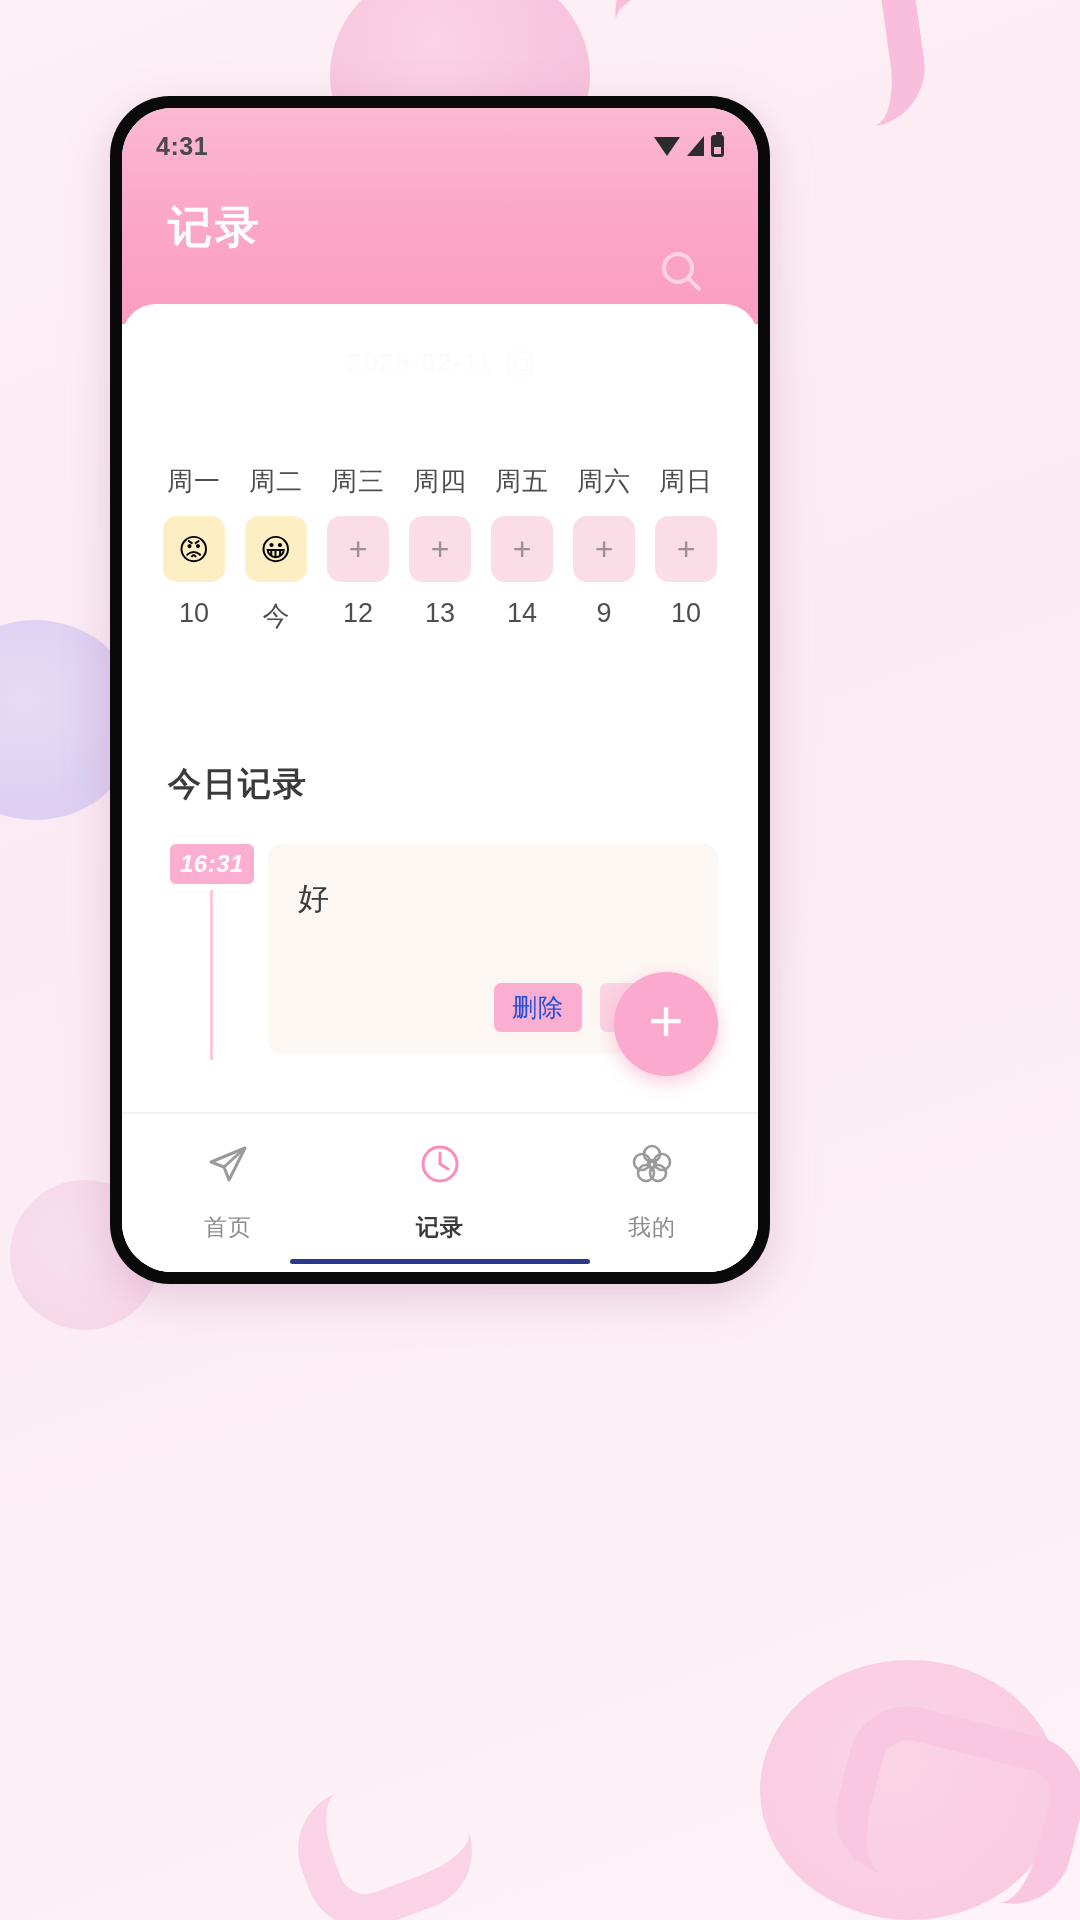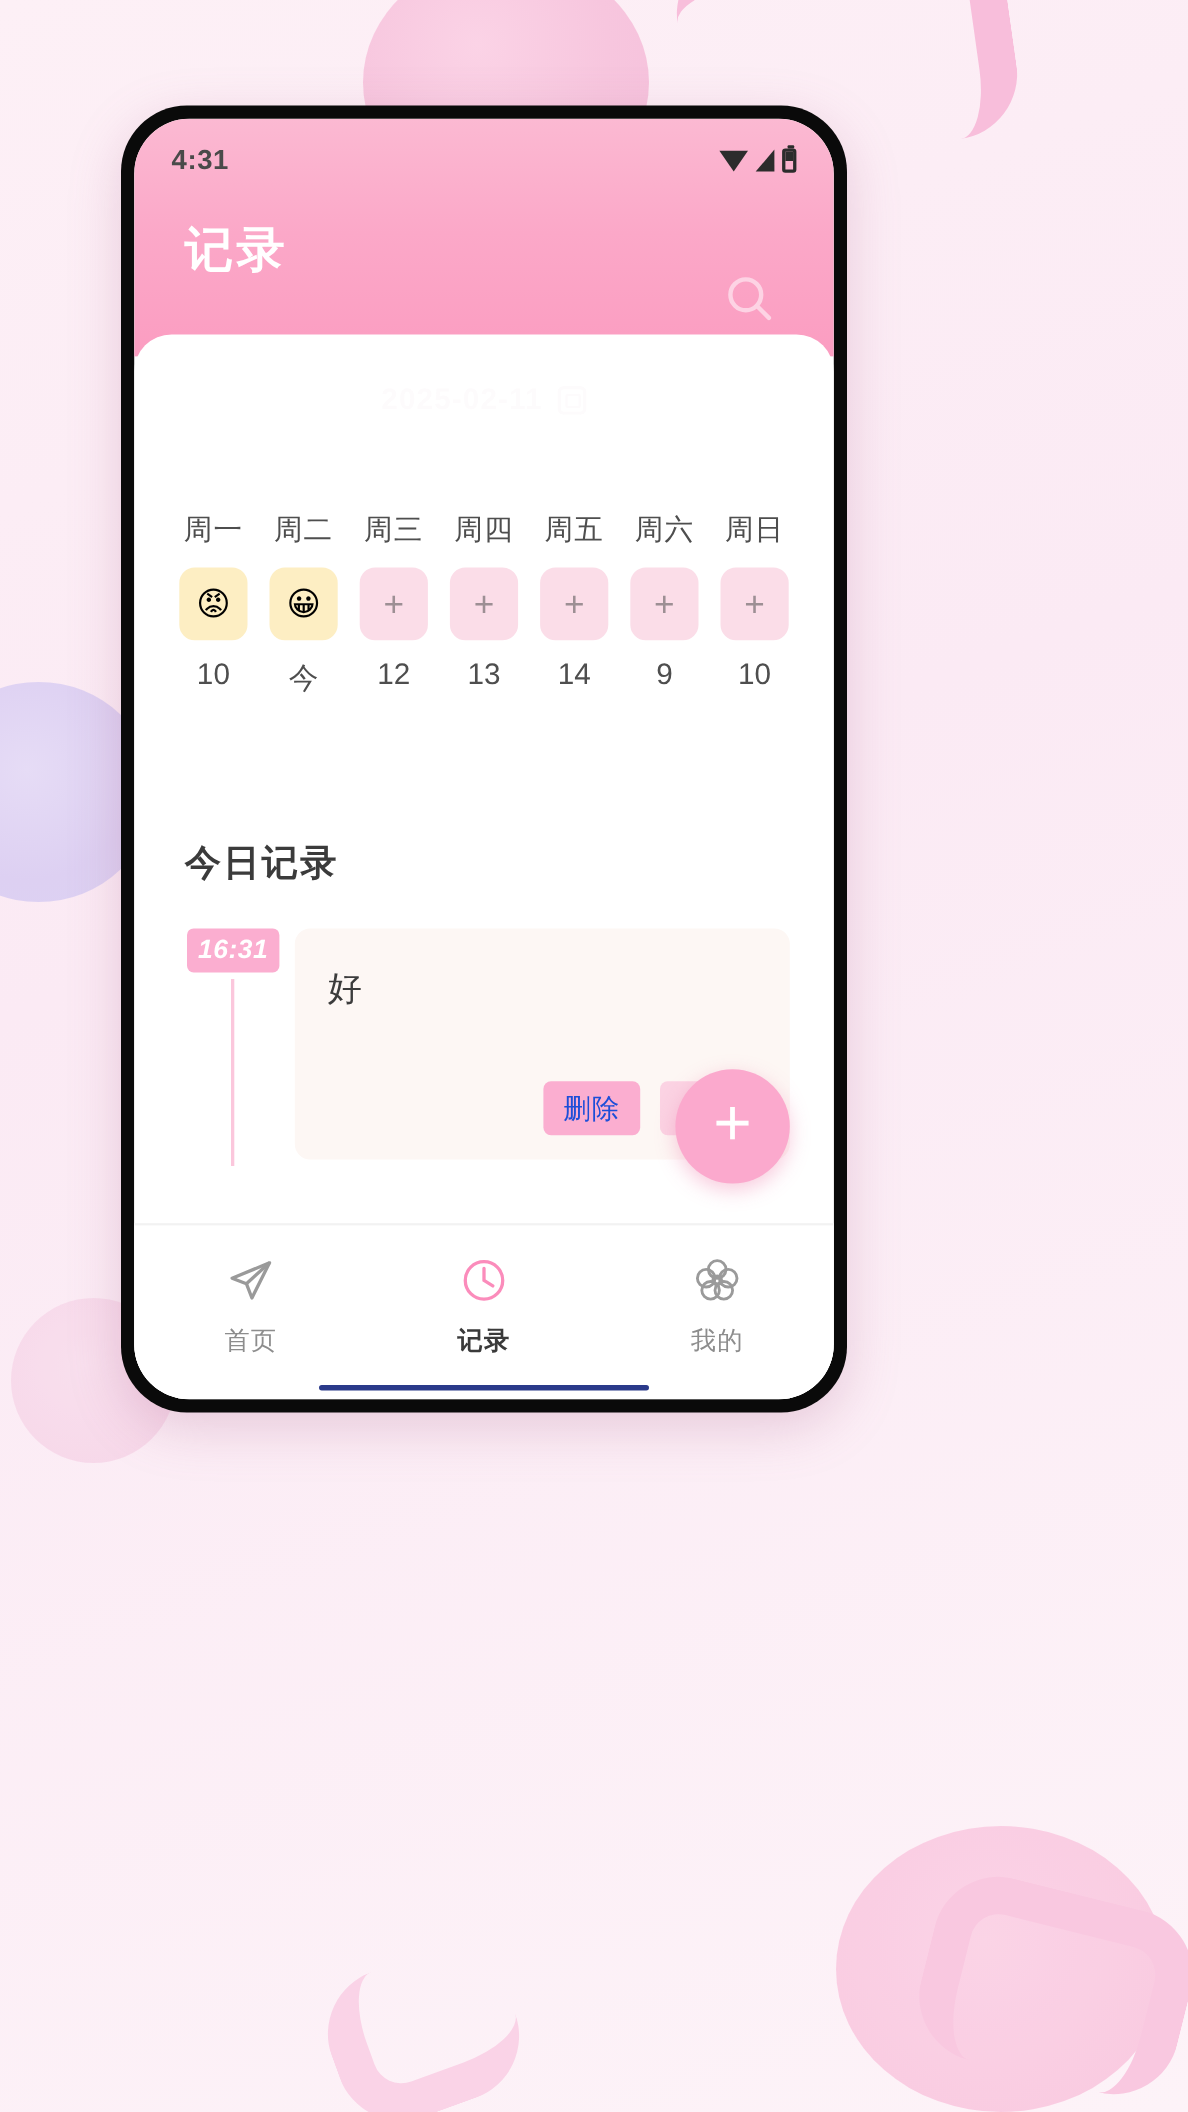--- a/index.html
+++ b/index.html
@@ -140,21 +140,21 @@
   }
   .fab span { color:#ffffff; font-size:60px; font-weight:300; line-height:1;
               margin-top:-6px; }
 
   
   .bottomnav {
     position:absolute; left:0; right:0; bottom:0; height:160px;
     border-top:2px solid #f2f2f2; background:#ffffff;
     display:flex; align-items:flex-start; padding-top:26px;
   }
-  .navitem { flex:1; display:flex; flex-direction:column; align-items:center; gap:10px; }
+  .navitem { flex:1; display:flex; flex-direction:column; align-items:center; gap:20px; }
   .navlabel { font-size:23px; color:#8d8d8d; letter-spacing:1px; }
   .navitem.active .navlabel { color:#3a3a3a; font-weight:700; }
   .homebar {
     position:absolute; left:50%; transform:translateX(-50%); bottom:8px;
     width:300px; height:5px; background:#2a3a8a; border-radius:3px;
   }
 </style>
 </head>
 <body>
 

